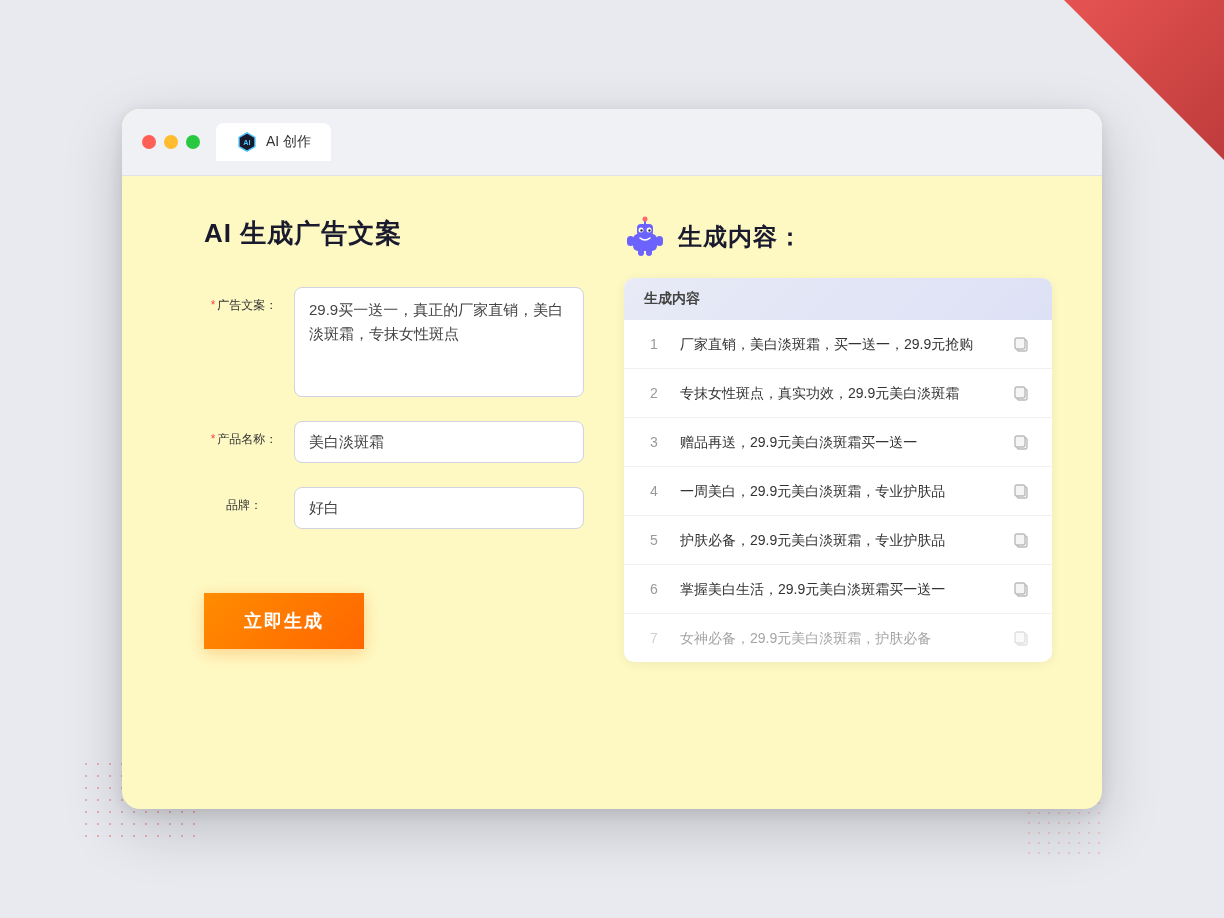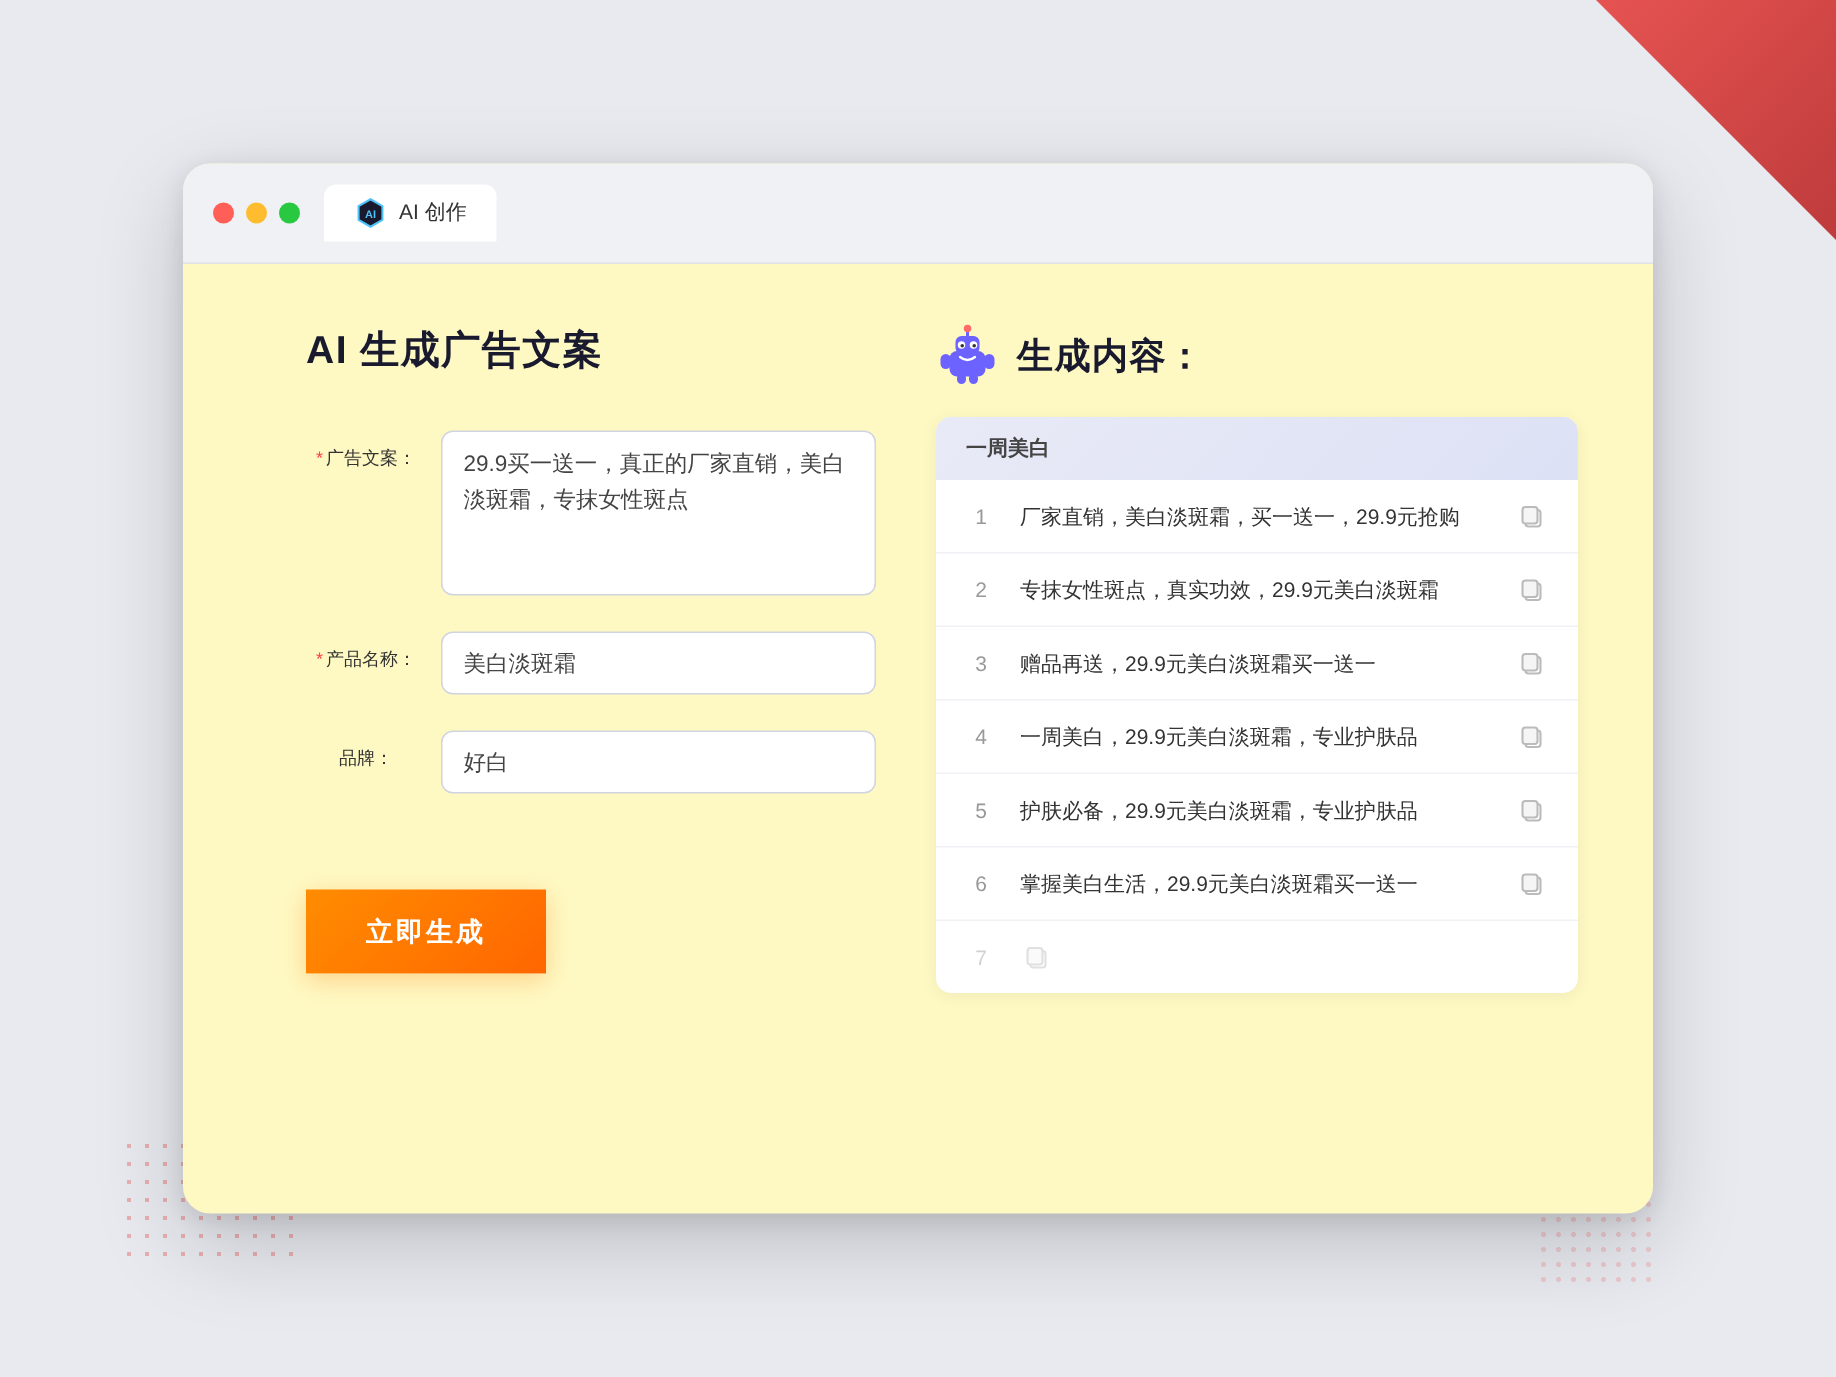--- a/index.html
+++ b/index.html
@@ -318,21 +318,21 @@
 
             <rect x="14" y="33" width="6" height="7" rx="3" fill="#6c63ff"></rect>
             <rect x="22" y="33" width="6" height="7" rx="3" fill="#6c63ff"></rect>
           </svg>
         </div>
         <span class="result-title">生成内容：</span>
       </div>
 
       <div class="results-table">
         <div class="results-header">
-          <span>一周美白</span>
+          <span>生成内容</span>
         </div>
         <div id="results-list">
 
         <div class="result-row">
               <span class="row-num">1</span>
               <span class="row-text">厂家直销，美白淡斑霜，买一送一，29.9元抢购</span>
               <span class="copy-icon">
                 <svg width="18" height="18" viewBox="0 0 18 18" fill="none">
       <rect x="5" y="5" width="10" height="11" rx="2" stroke="#bbb" stroke-width="1.4"></rect>
       <rect x="3" y="3" width="10" height="11" rx="2" fill="#f5f5f5" stroke="#bbb" stroke-width="1.4"></rect>
@@ -384,20 +384,21 @@
               <span class="row-text">掌握美白生活，29.9元美白淡斑霜买一送一</span>
               <span class="copy-icon">
                 <svg width="18" height="18" viewBox="0 0 18 18" fill="none">
       <rect x="5" y="5" width="10" height="11" rx="2" stroke="#bbb" stroke-width="1.4"></rect>
       <rect x="3" y="3" width="10" height="11" rx="2" fill="#f5f5f5" stroke="#bbb" stroke-width="1.4"></rect>
     </svg>
               </span>
             </div>
             <div class="result-row dimmed">
               <span class="row-num">7</span>
+              <span class="row-text">女神必备，29.9元美白淡斑霜，护肤必备</span>
               <span class="copy-icon">
                 <svg width="18" height="18" viewBox="0 0 18 18" fill="none">
       <rect x="5" y="5" width="10" height="11" rx="2" stroke="#bbb" stroke-width="1.4"></rect>
       <rect x="3" y="3" width="10" height="11" rx="2" fill="#f5f5f5" stroke="#bbb" stroke-width="1.4"></rect>
     </svg>
               </span>
             </div>
           </div>
       </div>
     </div>

